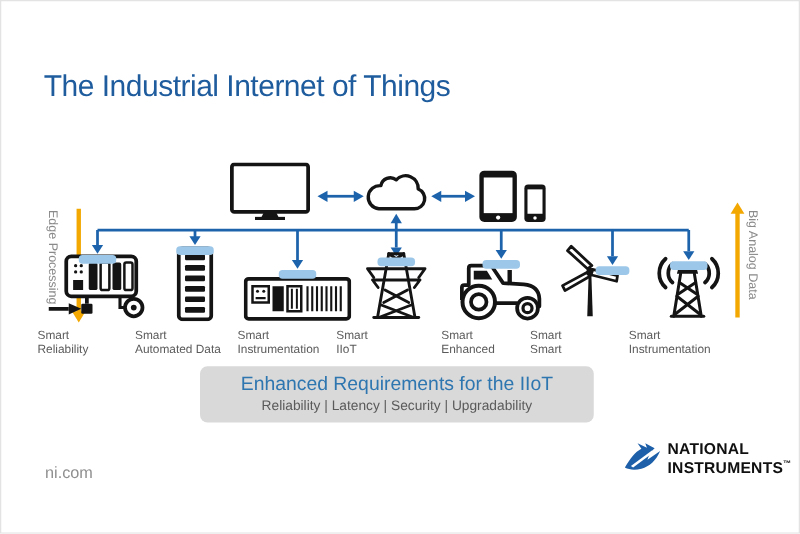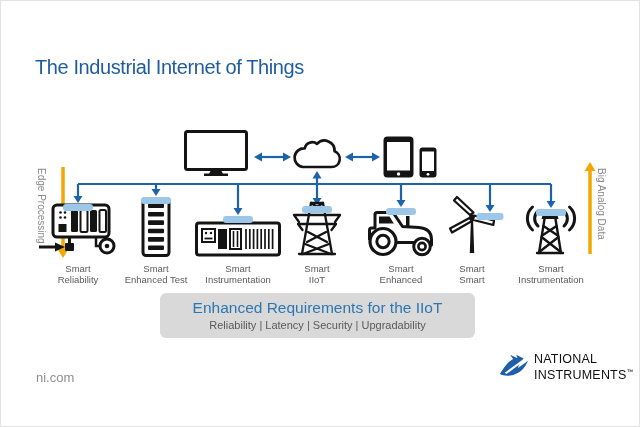--- a/index.html
+++ b/index.html
@@ -2,21 +2,21 @@
 <html style="--accent-blue: #1E5C9E; --banner-blue: #2E76B0; --connector-blue: #1C63AC; --light-blue: #9CC7E8; --orange: #F2A800; --icon-black: #141414; --banner-bg: #D9D9D9; --logo-blue: #1D5FA8;"><head>
 <meta charset="utf-8">
 <style>
   html,body{margin:0;padding:0;background:#fff;}
   body{font-family:"Liberation Sans",sans-serif;}
   #slide{position:relative;width:640px;height:427px;background:#fff;overflow:hidden;
          box-shadow:inset 0 0 0 1px #e3e3e3;}
   .abs{position:absolute;}
 
   
-  #title{left:35px;top:56px;font-size:20px;letter-spacing:-0.4px;color:var(--accent-blue);}
+  #title{left:35px;top:56px;font-size:24px;letter-spacing:-0.4px;color:var(--accent-blue);}
 
   
   #connectors{left:0;top:0;}
   .stroke-blue{stroke:var(--connector-blue);fill:none;}
   .fill-blue{fill:var(--connector-blue);stroke:none;}
   .stroke-orange{stroke:var(--orange);fill:none;}
   .fill-orange{fill:var(--orange);stroke:none;}
 
   
   .device{display:block;}
@@ -29,40 +29,40 @@
   
   .side-label{color:#8a8a8a;font-size:10px;writing-mode:vertical-rl;white-space:nowrap;}
   #label-left{left:36px;top:168px;height:92px;}
   #label-right{left:596px;top:168px;height:92px;}
 
   
   .node{top:190px;width:96px;height:96px;}
   .node .bar{position:absolute;width:30px;height:7px;border-radius:3px;
              background:var(--light-blue);left:50%;transform:translateX(-50%);z-index:2;}
   .node .icon{position:absolute;left:50%;transform:translateX(-50%);bottom:29px;z-index:1;}
-  .node .lbl{position:absolute;left:0;right:0;bottom:1px;text-align:center;
+  .node .lbl{position:absolute;left:0;right:0;bottom:1px;
              font-size:9.5px;line-height:11px;color:#5a5a5a;}
   #n1{left:30px;}  #n1 .bar{top:14px;}
   #n2{left:108px;} #n2 .bar{top:7px;}
   #n3{left:190px;} #n3 .bar{top:26px;}
   #n4{left:269px;} #n4 .bar{top:16px;}
   #n5{left:353px;} #n5 .bar{top:18px;}
   #n6{left:424px;} #n6 .bar{top:23px;margin-left:18px;width:27px;}
   #n7{left:503px;} #n7 .bar{top:19px;}
 
   
   #banner{left:160px;top:293px;width:315px;height:45px;background:var(--banner-bg);
           border-radius:6px;text-align:center;}
   #banner .bt{margin-top:6px;font-size:15.5px;color:var(--banner-blue);}
   #banner .bs{margin-top:2px;font-size:11px;color:#5a5a5a;}
 
   
   #footer-url{left:36px;top:370px;font-size:13px;color:#8f8f8f;}
   #logo{left:499px;top:353px;display:flex;align-items:center;gap:5px;}
-  #logo .ltext{font-weight:400;color:#101010;font-size:12.5px;line-height:12.5px;
+  #logo .ltext{font-weight:700;color:#101010;font-size:12.5px;line-height:12.5px;
                letter-spacing:0.2px;white-space:nowrap;}
   #logo sup{font-size:6.5px;}
 </style>
 </head>
 <body>
 
 <div id="slide">
 
   <div id="title" class="abs">The Industrial Internet of Things</div>
 
@@ -172,21 +172,21 @@
       <rect x="2" y="1.5" width="26" height="57" rx="3" fill="#fff" stroke="#141414" stroke-width="3"></rect>
       <rect x="7" y="6.5" width="16" height="4.6" rx="1" fill="#141414"></rect>
       <rect x="7" y="14.9" width="16" height="4.6" rx="1" fill="#141414"></rect>
       <rect x="7" y="23.3" width="16" height="4.6" rx="1" fill="#141414"></rect>
       <rect x="7" y="31.7" width="16" height="4.6" rx="1" fill="#141414"></rect>
       <rect x="7" y="40.1" width="16" height="4.6" rx="1" fill="#141414"></rect>
       <rect x="7" y="48.5" width="16" height="4.6" rx="1" fill="#141414"></rect>
     </svg>
     <div class="lbl">
       <div>Smart</div>
-        <div>Enhanced Test</div>
+        <div>Automated Data</div>
     </div>
   </div>
 
   <div id="n3" class="abs node">
     <div class="bar"></div>
     <svg class="icon" width="86" height="36" viewBox="0 0 86 36">
       <rect x="1.5" y="2" width="83" height="32" rx="2.5" fill="#fff" stroke="#141414" stroke-width="3"></rect>
       <rect x="7" y="8" width="13" height="13" fill="none" stroke="#141414" stroke-width="2"></rect>
       <circle cx="11" cy="12" r="1.2" fill="#141414"></circle>
         <circle cx="16" cy="12" r="1.2" fill="#141414"></circle>

